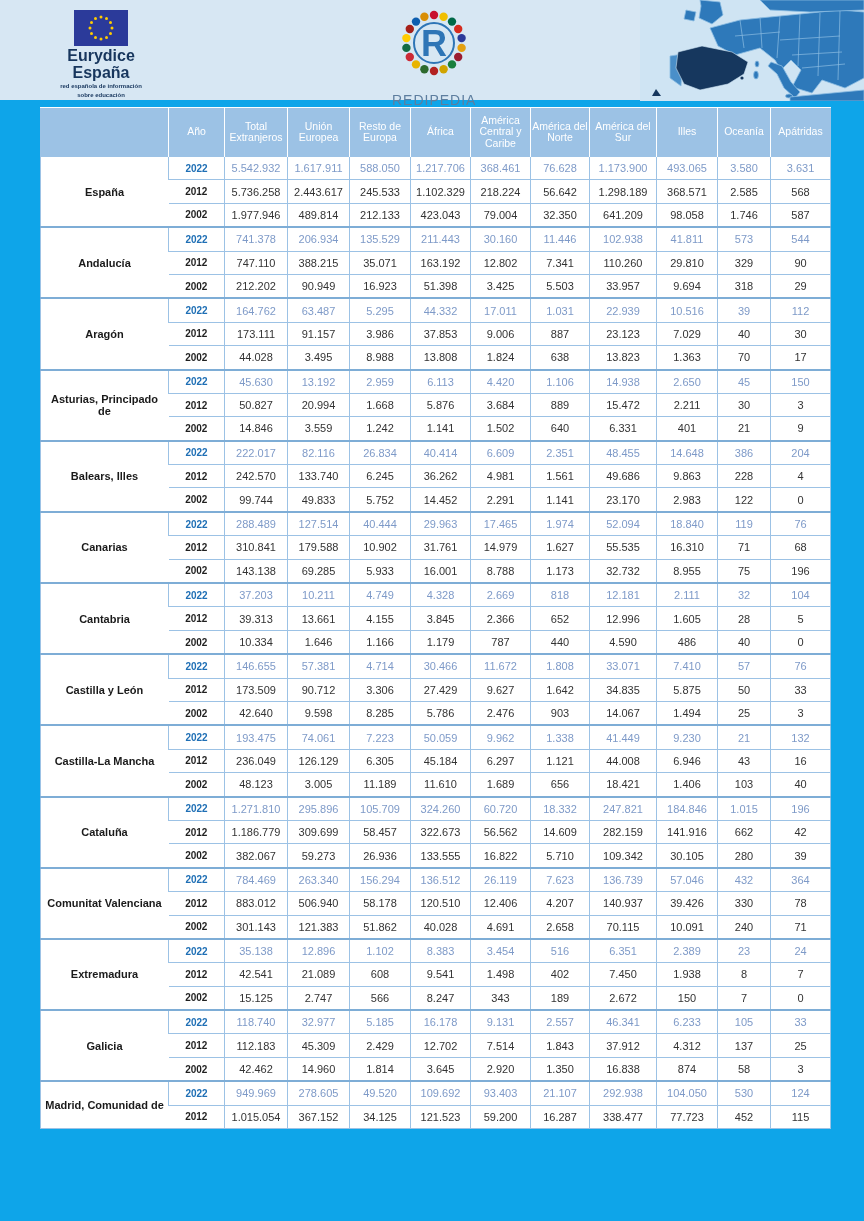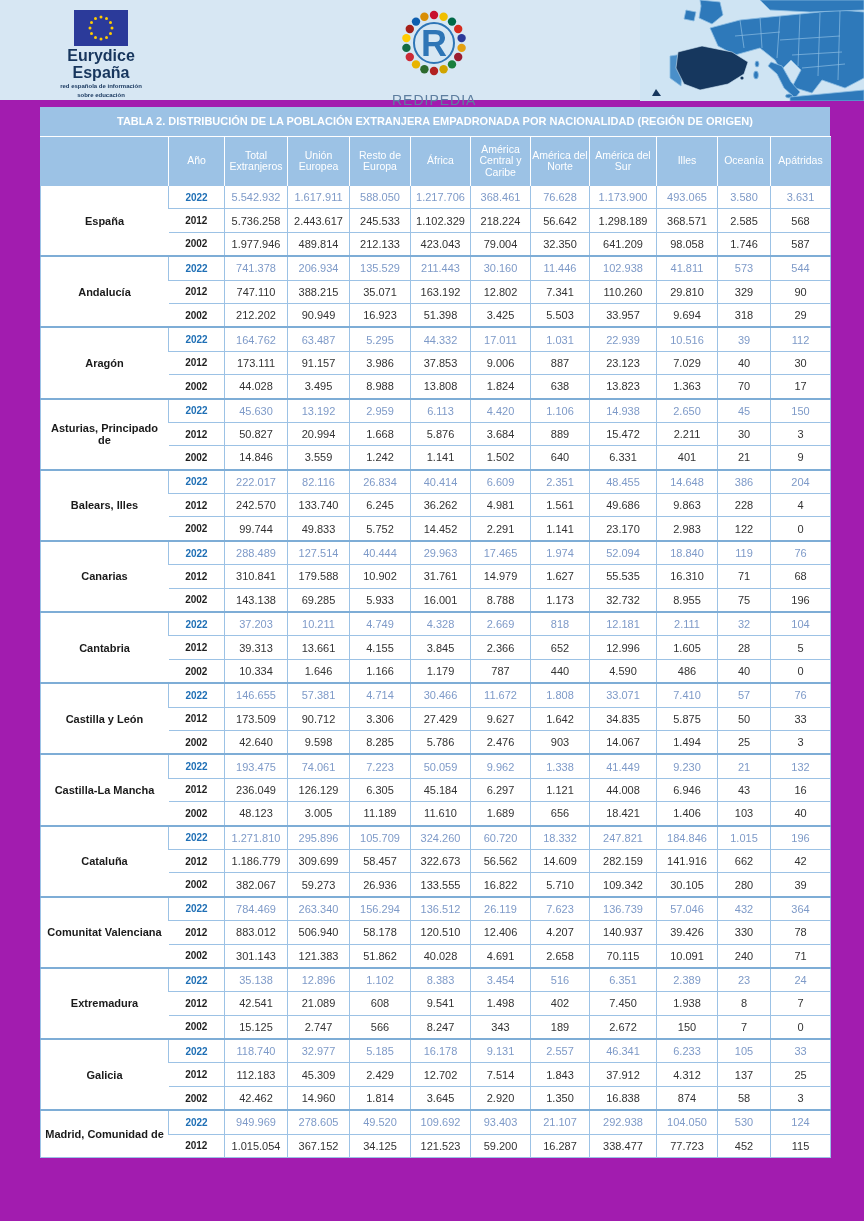--- a/index.html
+++ b/index.html
@@ -1,16 +1,16 @@
 <!DOCTYPE html>
 <html><head>
 <meta charset="utf-8">
 <style>
   html,body{margin:0;padding:0;background:#ffffff;}
-  .page{position:relative;width:864px;height:1221px;background:#a21caf;overflow:hidden;
+  .page{position:relative;width:864px;height:1221px;background:#0ea5e9;overflow:hidden;
         font-family:"Liberation Sans", sans-serif;}
 
   
   .banner{position:absolute;left:0;top:0;width:864px;height:100px;background:#d7e7f3;}
   .eurydice{position:absolute;left:36px;top:10px;width:130px;text-align:center;}
   .eu-flag{display:block;margin:0 auto;}
   .eurydice-name{color:#17365d;font-weight:bold;font-size:16px;line-height:15px;margin-top:2px;}
   .eurydice-sub{color:#17365d;font-weight:bold;font-size:16px;line-height:15px;margin-top:2px;}
   .eurydice-tag{color:#17365d;font-weight:bold;font-size:6px;line-height:6px;margin-top:3px;}
 
@@ -134,21 +134,20 @@
           <path d="M162,68 L205,64"></path>
       </g>
 
       <polygon fill="#16375e" stroke="#cfe4f3" stroke-width="0.6" points="38,52 62,46 92,52 108,62 104,74 88,84 60,90 44,84 36,68"></polygon>
       <circle cx="102" cy="78" r="1.6" fill="#16375e"></circle>
       <polygon fill="#16375e" points="12,96 21,96 16,89"></polygon>
     </svg>
   </div>
 
   <div class="table-wrap">
-    <div class="table-title">TABLA 2. DISTRIBUCIÓN DE LA POBLACIÓN EXTRANJERA EMPADRONADA POR NACIONALIDAD (REGIÓN DE ORIGEN)</div>
     <table id="data-table">
       <colgroup>
         <col style="width:128px">
           <col style="width:56px">
           <col style="width:63px">
           <col style="width:62px">
         <col style="width:61px">
           <col style="width:60px">
           <col style="width:60px">
           <col style="width:59px">

